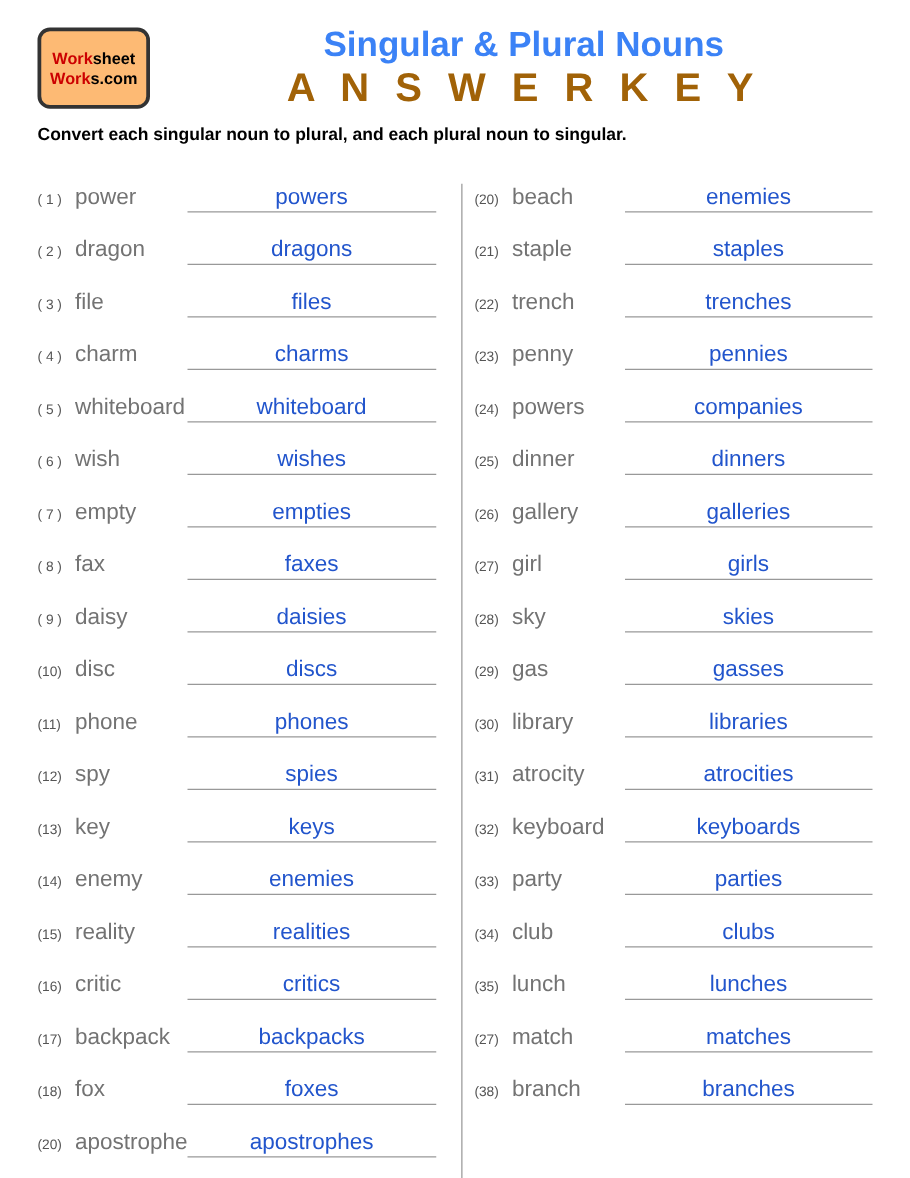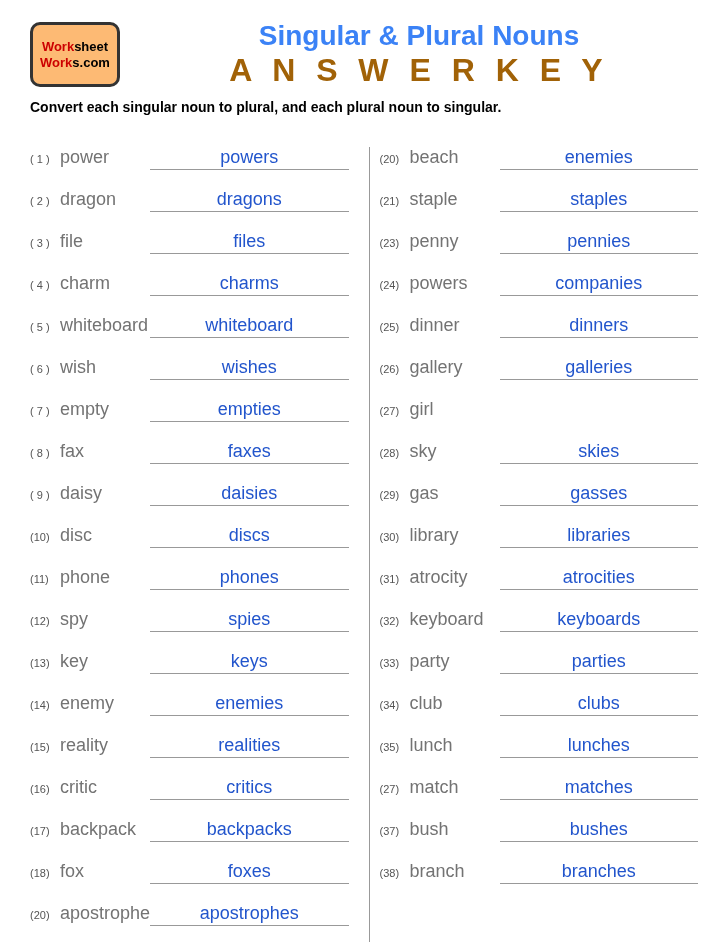--- a/index.html
+++ b/index.html
@@ -268,20 +268,27 @@
       </div>
     </div>
       <div class="item">
       <span class="item-num">(21)</span>
       <span class="item-word">staple</span>
       <div class="item-answer-wrapper">
         <span class="item-answer">staples</span>
       </div>
     </div>
       <div class="item">
+      <span class="item-num">(22)</span>
+      <span class="item-word">trench</span>
+      <div class="item-answer-wrapper">
+        <span class="item-answer">trenches</span>
+      </div>
+    </div>
+      <div class="item">
       <span class="item-num">(23)</span>
       <span class="item-word">penny</span>
       <div class="item-answer-wrapper">
         <span class="item-answer">pennies</span>
       </div>
     </div>
       <div class="item">
       <span class="item-num">(24)</span>
       <span class="item-word">powers</span>
       <div class="item-answer-wrapper">
@@ -298,20 +305,23 @@
       <div class="item">
       <span class="item-num">(26)</span>
       <span class="item-word">gallery</span>
       <div class="item-answer-wrapper">
         <span class="item-answer">galleries</span>
       </div>
     </div>
       <div class="item">
       <span class="item-num">(27)</span>
       <span class="item-word">girl</span>
+      <div class="item-answer-wrapper">
+        <span class="item-answer">girls</span>
+      </div>
     </div>
       <div class="item">
       <span class="item-num">(28)</span>
       <span class="item-word">sky</span>
       <div class="item-answer-wrapper">
         <span class="item-answer">skies</span>
       </div>
     </div>
       <div class="item">
       <span class="item-num">(29)</span>
@@ -363,27 +373,20 @@
       </div>
     </div>
       <div class="item">
       <span class="item-num">(27)</span>
       <span class="item-word">match</span>
       <div class="item-answer-wrapper">
         <span class="item-answer">matches</span>
       </div>
     </div>
       <div class="item">
-      <span class="item-num">(37)</span>
-      <span class="item-word">bush</span>
-      <div class="item-answer-wrapper">
-        <span class="item-answer">bushes</span>
-      </div>
-    </div>
-      <div class="item">
       <span class="item-num">(38)</span>
       <span class="item-word">branch</span>
       <div class="item-answer-wrapper">
         <span class="item-answer">branches</span>
       </div>
     </div>
     </div>
 </div>
 
 </body></html>

